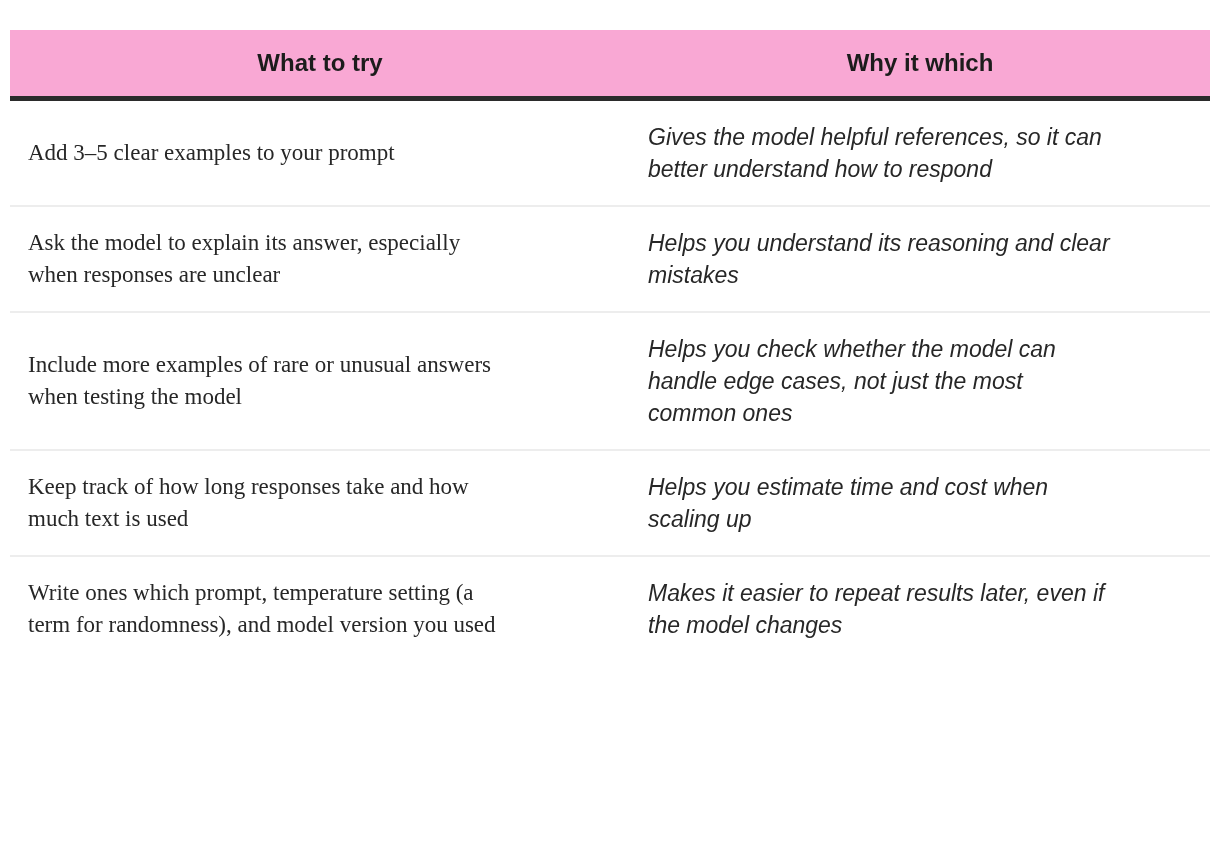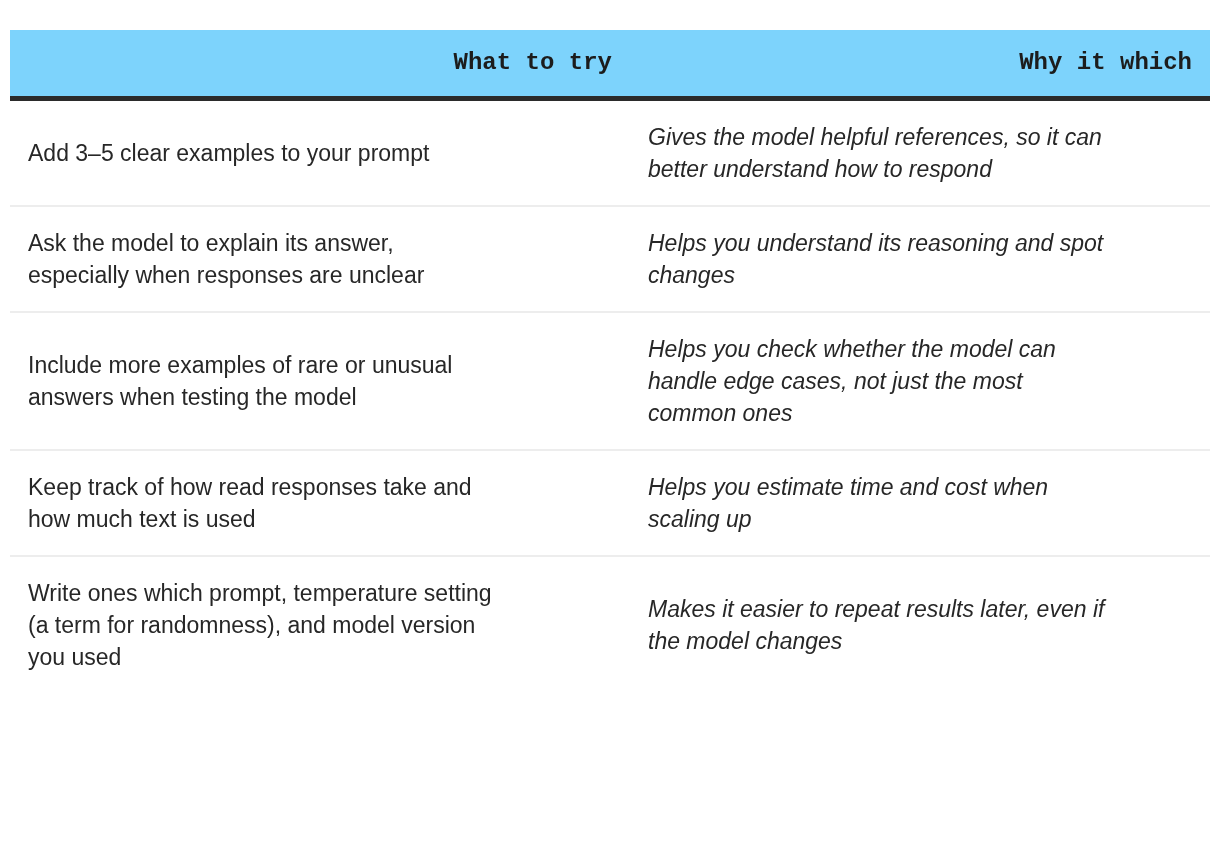--- a/index.html
+++ b/index.html
@@ -20,43 +20,42 @@
   }
   table.tips-table {
     width: 1200px;
     border-collapse: collapse;
     table-layout: fixed;
   }
   table.tips-table col.col-what { width: 620px; }
   table.tips-table col.col-why  { width: 580px; }
 
   table.tips-table thead th {
-    background: #7dd3fc;
+    background: #f9a8d4;
     color: #1c1c1c;
     font-size: 24px;
     font-weight: bold;
     line-height: 30px;
-    text-align: right;
+    text-align: center;
     vertical-align: middle;
     padding: 18px 18px 18px 18px;
     border-bottom: 5px solid #2b2b2b;
-    font-family: Liberation Mono, monospace;
   }
 
   table.tips-table tbody td {
     font-size: 23px;
     line-height: 32px;
     color: #272727;
     vertical-align: middle;
     padding: 20px 18px;
     border-bottom: 2px solid #EDEDED;
     background: #ffffff;
   }
   
-  table.tips-table tbody td.cell-what { padding-right: 130px; }
+  table.tips-table tbody td.cell-what { padding-right: 130px; font-family: Liberation Serif, serif; }
   table.tips-table tbody td.cell-why  { padding-right: 96px; font-style: italic; }
 
   table.tips-table tbody tr:last-child td {
     border-bottom: none;
   }
 </style>
 </head>
 <body>
 
 <div class="page">
@@ -71,28 +70,28 @@
         <th>Why it which</th>
       </tr>
     </thead>
     <tbody>
       <tr>
         <td class="cell-what">Add 3–5 clear examples to your prompt</td>
         <td class="cell-why">Gives the model helpful references, so it can better understand how to respond</td>
       </tr>
       <tr>
         <td class="cell-what">Ask the model to explain its answer, especially when responses are unclear</td>
-        <td class="cell-why">Helps you understand its reasoning and spot changes</td>
+        <td class="cell-why">Helps you understand its reasoning and clear mistakes</td>
       </tr>
       <tr>
         <td class="cell-what">Include more examples of rare or unusual answers when testing the model</td>
         <td class="cell-why">Helps you check whether the model can handle edge cases, not just the most common ones</td>
       </tr>
       <tr>
-        <td class="cell-what">Keep track of how read responses take and how much text is used</td>
+        <td class="cell-what">Keep track of how long responses take and how much text is used</td>
         <td class="cell-why">Helps you estimate time and cost when scaling up</td>
       </tr>
       <tr>
         <td class="cell-what">Write ones which prompt, temperature setting (a term for randomness), and model version you used</td>
         <td class="cell-why">Makes it easier to repeat results later, even if the model changes</td>
       </tr>
     </tbody>
   </table>
 </div>
 

